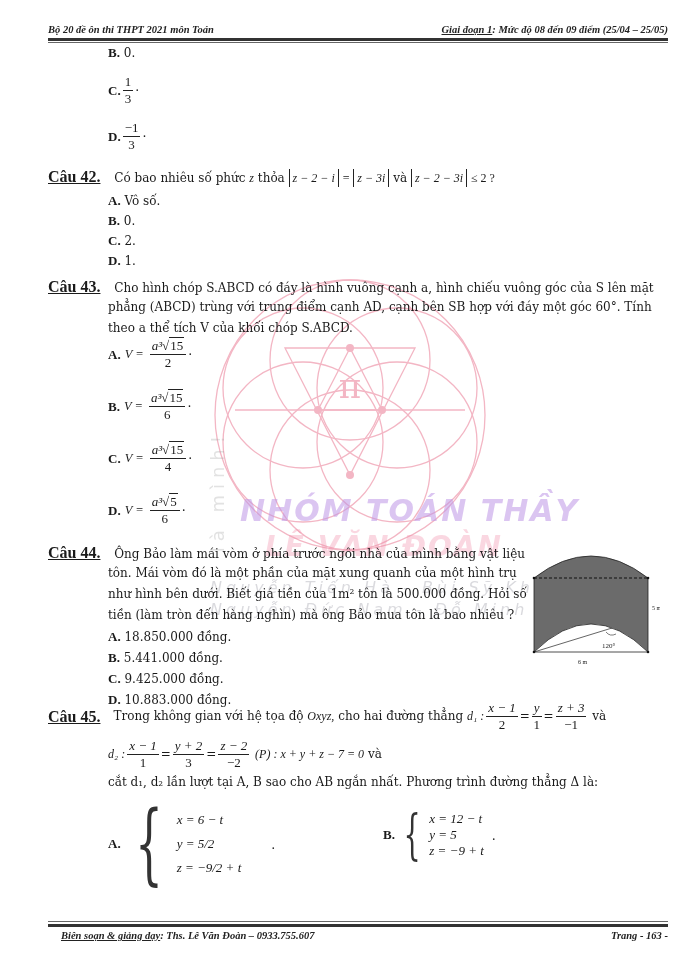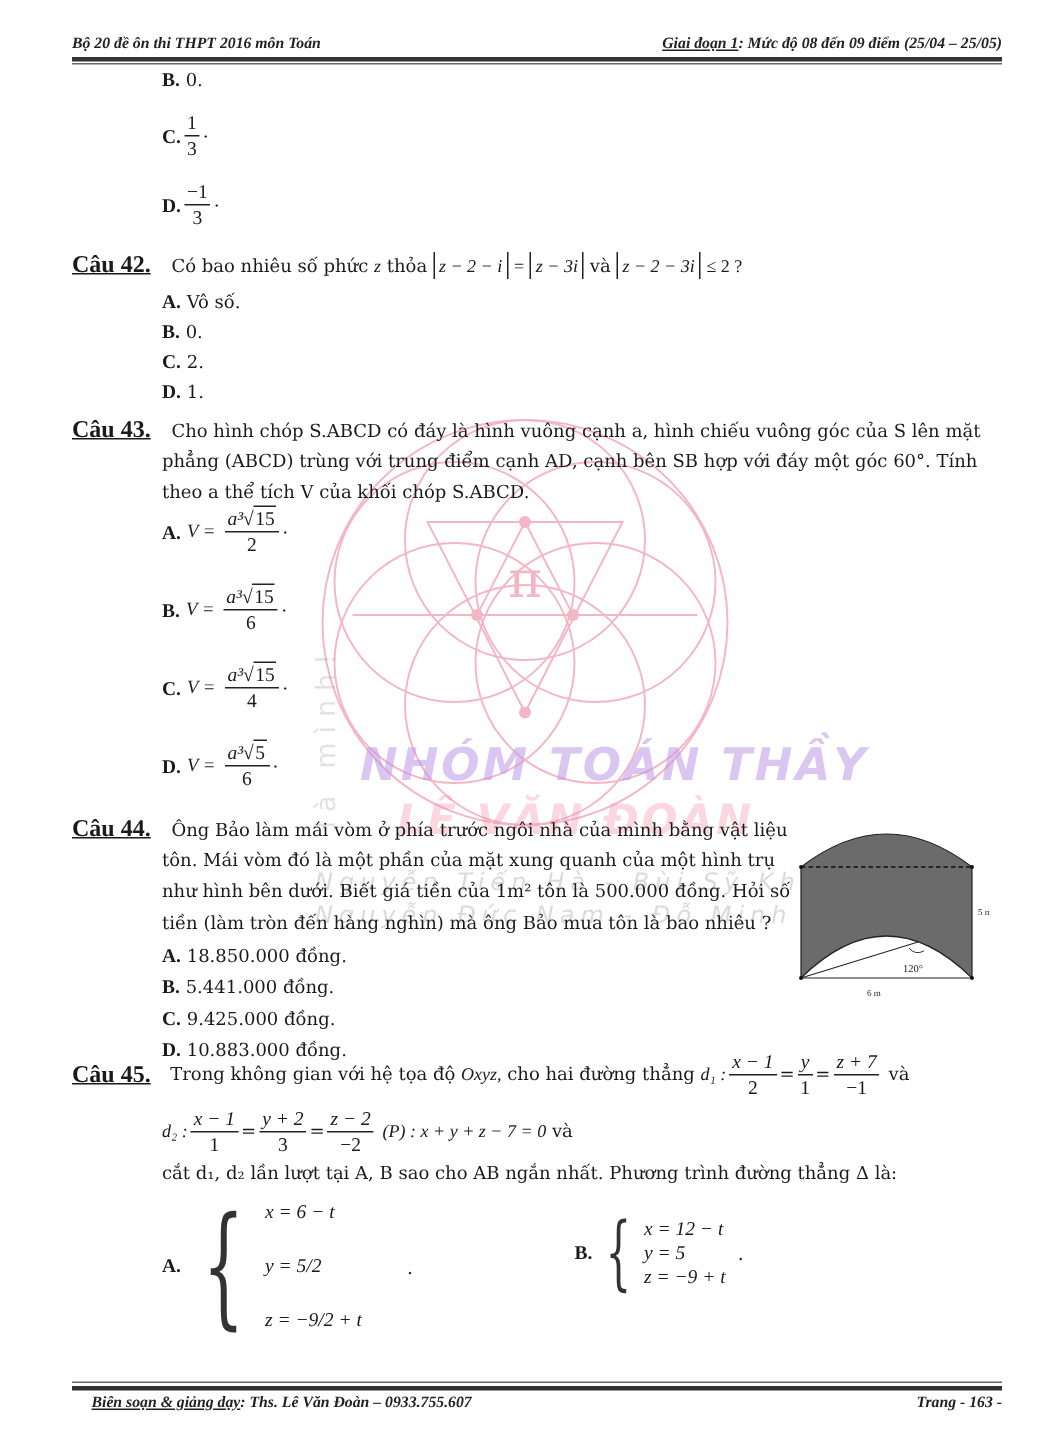--- a/index.html
+++ b/index.html
@@ -51,21 +51,21 @@
     <circle cx="145" cy="205" r="4"></circle>
   </g>
   <text x="145" y="128" text-anchor="middle" font-size="34" fill="#f3b6c4" font-family="DejaVu Serif, serif">π</text>
 </svg>
 <div class="abs wm-vert" style="left:207px; top:430px;">là mình!</div>
 <div class="abs wm-text1" style="left:240px; top:493px;">NHÓM TOÁN THẦY</div>
 <div class="abs wm-text1" style="left:265px; top:530px; font-size:28px; color:rgba(240,140,170,0.35);">LÊ VĂN ĐOÀN</div>
 <div class="abs wm-text2" style="left:210px; top:578px;">Nguyễn Tiến Hà - Bùi Sỹ Khanh</div>
 <div class="abs wm-text2" style="left:210px; top:600px;">Nguyễn Đức Nam - Đỗ Minh Tiến</div>
 
-<div class="abs hdr" style="left:48px; top:24px;">Bộ 20 đề ôn thi THPT 2016 môn Toán</div>
+<div class="abs hdr" style="left:48px; top:24px;">Bộ 20 đề ôn thi THPT 2021 môn Toán</div>
 <div class="abs hdr" style="right:32px; top:24px;">
   <span style="text-decoration:underline;">Giai đoạn 1</span><span>:  Mức độ 08 đến 09 điểm (25/04 – 25/05)</span>
 </div>
 <div class="rule-top"></div>
 <div class="rule-top2"></div>
 
 <div class="abs txt" style="left:108px; top:42px;">
   <span class="opt-label">B.</span>
   <span>0.</span>
 </div>
@@ -176,21 +176,21 @@
   <span class="math">d₁ :</span>
   <span class="frac math">
       <span class="num">x − 1</span>
       <span class="den rm">2</span>
     </span>=
   <span class="frac math">
       <span class="num">y</span>
       <span class="den rm">1</span>
     </span>=
   <span class="frac math">
-      <span class="num">z + 7</span>
+      <span class="num">z + 3</span>
       <span class="den rm">−1</span>
     </span>&nbsp;
   <span>và</span>
 </div>
 <div class="abs txt" style="left:108px; top:738px; width:572px; display:flex; align-items:center; white-space:nowrap;">
   <span class="math">d₂ :</span>
   <span class="frac math">
       <span class="num">x − 1</span>
       <span class="den rm">1</span>
     </span>=
@@ -205,21 +205,21 @@
   &nbsp;
   <span class="math">(P) : x + y + z − 7 = 0</span>&nbsp;
   <span>và</span>
 </div>
 <div class="abs txt" style="left:108px; top:772px;">cắt d₁, d₂ lần lượt tại A, B sao cho AB ngắn nhất. Phương trình đường thẳng Δ là:</div>
 
 <div class="abs" style="left:108px; top:800px; display:flex; align-items:center;">
   <span class="opt-label">A.</span>
   <span class="brace-sys">
     <span class="brace" style="font-size:88px;">{</span>
-    <span class="sys-lines math" style="gap:20px;">
+    <span class="sys-lines math" style="gap:8px;">
       <span>x = 6 − t</span>
       <span>y = 5/2</span>
       <span>z = −9/2 + t</span>
     </span>
   </span>
   <span style="margin-left:30px;">.</span>
 </div>
 <div class="abs" style="left:383px; top:808px; display:flex; align-items:center;">
   <span class="opt-label">B.</span>
   <span class="brace-sys">

